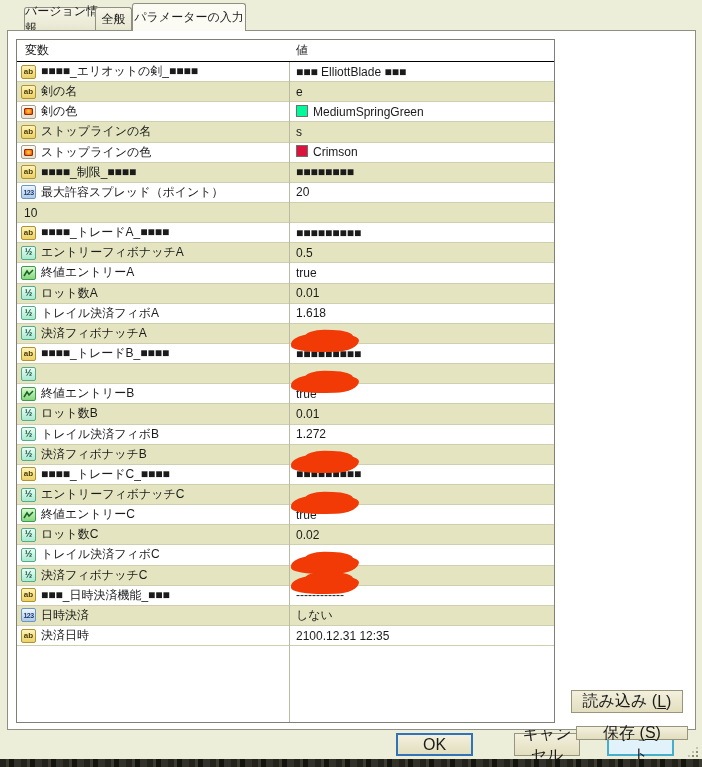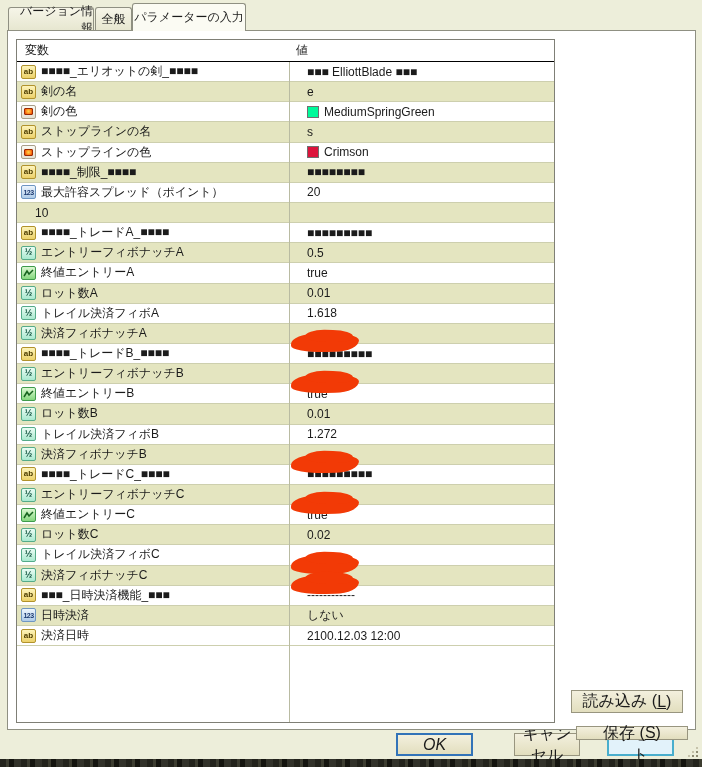--- a/index.html
+++ b/index.html
@@ -42,21 +42,21 @@
   }
   .thead { display:flex; height:22px; align-items:center; border-bottom:1px solid #000000; background:#fff; position:relative; z-index:2;}
   .thead .h1 { width:272px; padding-left:8px; }
   .thead .h2 { flex:1; padding-left:7px; }
   .row {
     display:flex; height:20.15px; align-items:center;
     border-bottom:1px solid #cdcfae; position:relative;
   }
   .row.alt { background:#e4e5c0; }
   .cell-label { width:272px; display:flex; align-items:center; padding-left:4px; overflow:hidden; white-space:nowrap; }
-  .cell-value { flex:1; display:flex; align-items:center; padding-left:18px; position:relative; overflow:visible; white-space:nowrap; }
+  .cell-value { flex:1; display:flex; padding-left:7px; position:relative; overflow:visible; white-space:nowrap; }
   .ltext { margin-left:5px; }
 
   
   .picon {
     width:15px; height:14px; flex:0 0 15px;
     border-radius:2px; display:flex; align-items:center; justify-content:center;
     font-size:8px; font-weight:bold; line-height:1;
   }
   .picon.ab   { background:linear-gradient(#fdf4bb,#ecd169); border:1px solid #b1922c; color:#4c3c00; font-style:normal; }
   .picon.num  { background:linear-gradient(#eef6fd,#aecbe8); border:1px solid #6e96c2; color:#1d3a70; font-size:7px; letter-spacing:-0.5px; }
@@ -84,21 +84,21 @@
   }
 
   
   .btn {
     position:absolute; display:flex; align-items:center; justify-content:center;
     background:linear-gradient(#f3f0de,#e2debe);
     border:1px solid #98957f; color:#1b1b1b; font-size:16px; cursor:default;
   }
   .btn-load { left:563px; top:659px; width:112px; height:23px; z-index:2; }
   .btn-save { left:568px; top:695px; width:112px; height:14px; z-index:2;text-align:right; }
-  .btn-ok     { left:396px; top:733px; width:77px; height:23px; border:2px solid #3273b8;font-style:italic; }
+  .btn-ok     { left:396px; top:733px; width:77px; height:23px; border:2px solid #3273b8; }
   .btn-cancel { left:514px; top:733px; width:66px; height:23px; }
   .btn-reset  { left:607px; top:733px; width:67px; height:23px; background:#e2f2fa; border:2px solid #49aecd; }
 
   
   .grip {
     position:absolute; right:3px; top:746px; width:12px; height:12px;
     background-image:
       radial-gradient(circle at 10px 10px, #8f8c74 1.2px, transparent 1.4px),
       radial-gradient(circle at 10px 6px,  #8f8c74 1.2px, transparent 1.4px),
       radial-gradient(circle at 6px 10px,  #8f8c74 1.2px, transparent 1.4px),
@@ -112,21 +112,21 @@
     position:absolute; left:0; right:0; bottom:0; height:8px;
     background:repeating-linear-gradient(90deg,
       #23231c 0 6px, #3c3c30 6px 9px, #14140f 9px 14px, #32322a 14px 21px);
   }
 </style>
 </head>
 <body>
 
 <div class="dialog">
 
-  <div class="tab" style="left:8px; width:86px;text-align:right;">
+  <div class="tab" style="left:24px; width:86px;">
     <span>バージョン情報</span>
   </div>
   <div class="tab" style="left:95px; width:37px;">
     <span>全般</span>
   </div>
   <div class="tab active" style="left:132px; width:114px;">
     <span>パラメーターの入力</span>
   </div>
 
   <div class="tabpage">
@@ -275,21 +275,20 @@
               <span class="picon ab">ab</span>
               <span class="ltext">■■■■_トレードB_■■■■</span>
             </div>
             <div class="cell-value">
               <span>■■■■■■■■■</span>
             </div>
           </div>
           <div class="row alt">
             <div class="cell-label">
               <span class="picon half">½</span>
-              <span class="ltext">エントリーフィボナッチB</span>
             </div>
             <div class="cell-value">
               <span></span>
               <div class="blob"></div>
             </div>
           </div>
           <div class="row">
             <div class="cell-label">
               <span class="picon bool">
                 <svg width="11" height="10" viewBox="0 0 11 10">
@@ -408,21 +407,21 @@
             <div class="cell-value">
               <span>しない</span>
             </div>
           </div>
           <div class="row">
             <div class="cell-label">
               <span class="picon ab">ab</span>
               <span class="ltext">決済日時</span>
             </div>
             <div class="cell-value">
-              <span>2100.12.03 12:00</span>
+              <span>2100.12.31 12:35</span>
             </div>
           </div>
         </div>
     </div>
 
     <button class="btn btn-load">
       <span>読み込み (</span>
         <u>L</u>
         <span>)</span>
     </button>

